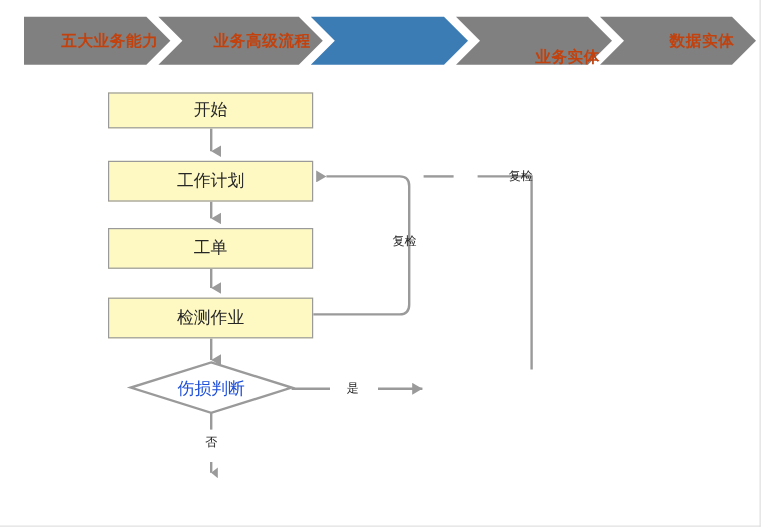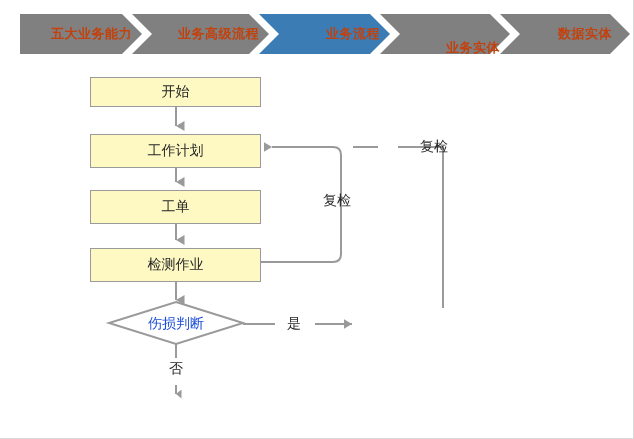--- a/index.html
+++ b/index.html
@@ -24,21 +24,21 @@
     position:absolute;box-sizing:border-box;
     background:#fef9c3;border:1px solid #9a9a9a;
     display:flex;align-items:center;justify-content:center;
     font-size:14px;color:#262626;white-space:nowrap;
   }
   .diamond-label{
     position:absolute;display:flex;align-items:center;justify-content:center;
     font-size:14px;color:#1d4ed8;white-space:nowrap;
   }
   .edge-label{
-    position:absolute;font-size:14px;color:#262626;white-space:nowrap;
+    position:absolute;font-size:10px;color:#262626;white-space:nowrap;
     display:flex;align-items:center;justify-content:center;
   }
 </style>
 </head>
 <body>
 
 <div id="canvas">
 
   <div id="breadcrumb">
     <svg width="634" height="62">
@@ -48,21 +48,20 @@
       <polygon points="132,14 249,14 269,34 249,54 132,54 152,34" fill="#808080"></polygon>
 
       <polygon points="259,14 370,14 390,34 370,54 259,54 279,34" fill="#3c7cb5"></polygon>
 
       <polygon points="380,14 490,14 510,34 490,54 380,54 400,34" fill="#808080"></polygon>
 
       <polygon points="500,14 610,14 630,34 610,54 500,54 520,34" fill="#808080"></polygon>
     </svg>
     <div class="chev-label" style="left:20px;top:15px;width:112px;">五大业务能力</div>
     <div class="chev-label" style="left:142px;top:15px;width:117px;">业务高级流程</div>
-    <div class="chev-label" style="left:269px;top:15px;width:111px;">业务流程</div>
     <div class="chev-label" style="left:390px;top:29px;width:110px;">业务实体</div>
     <div class="chev-label" style="left:502px;top:15px;width:110px;">数据实体</div>
   </div>
 
   <div id="flow">
 
     <svg width="634" height="439">
       <defs>
         <marker id="arrowDown" markerWidth="10" markerHeight="9" refX="5" refY="8.5" orient="auto" markerUnits="userSpaceOnUse">
           <polygon points="0,0 10,0 5,8.5" fill="#9a9a9a"></polygon>

